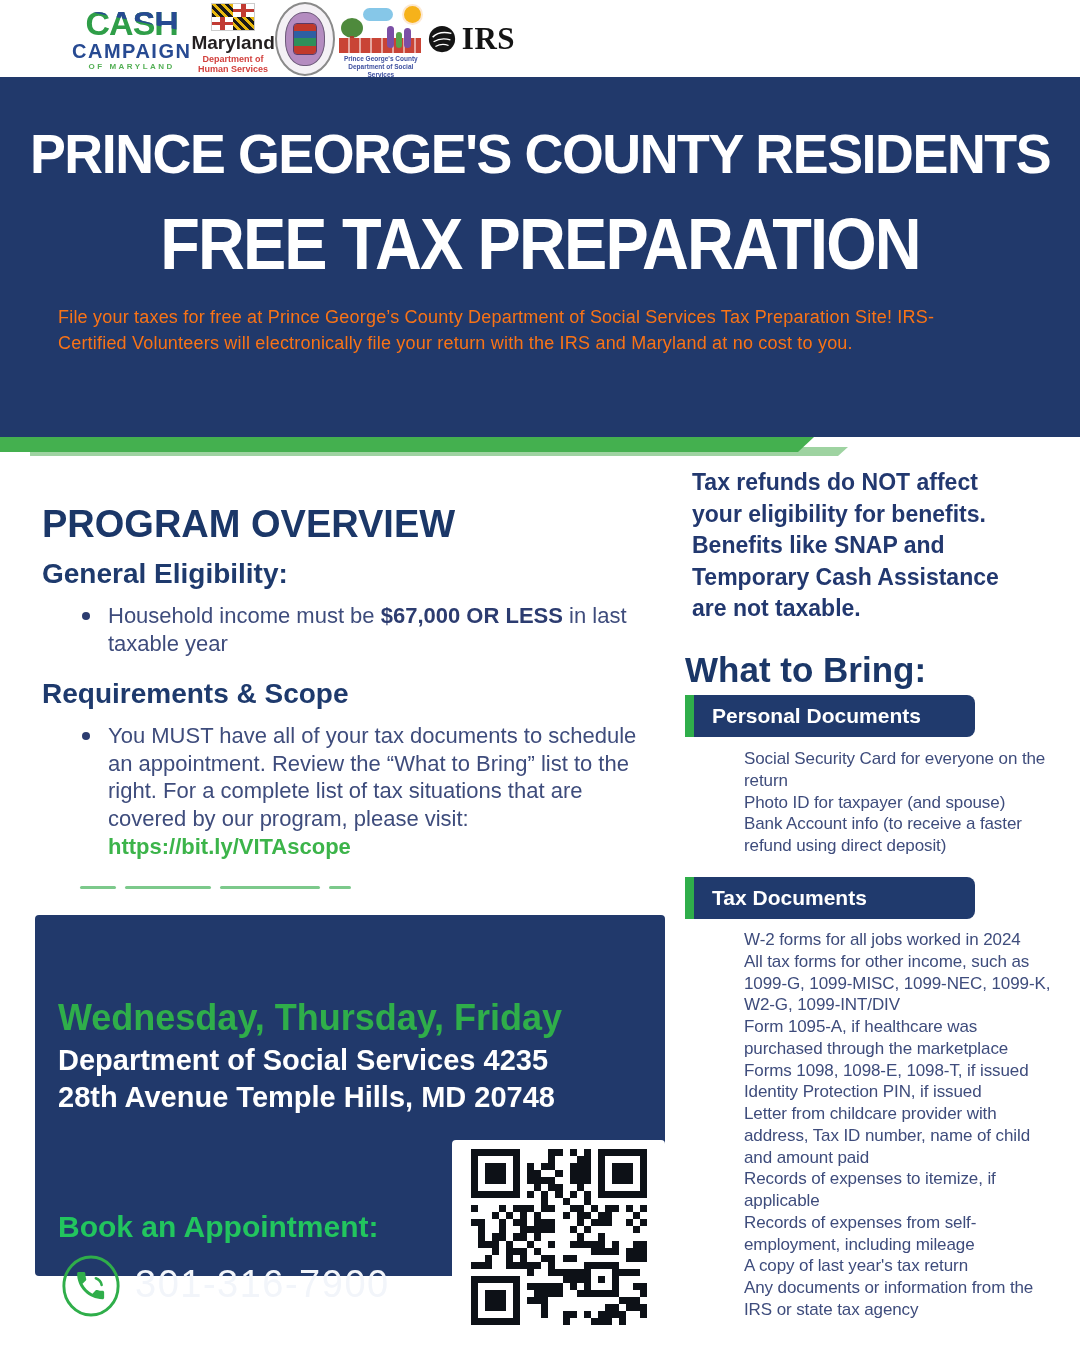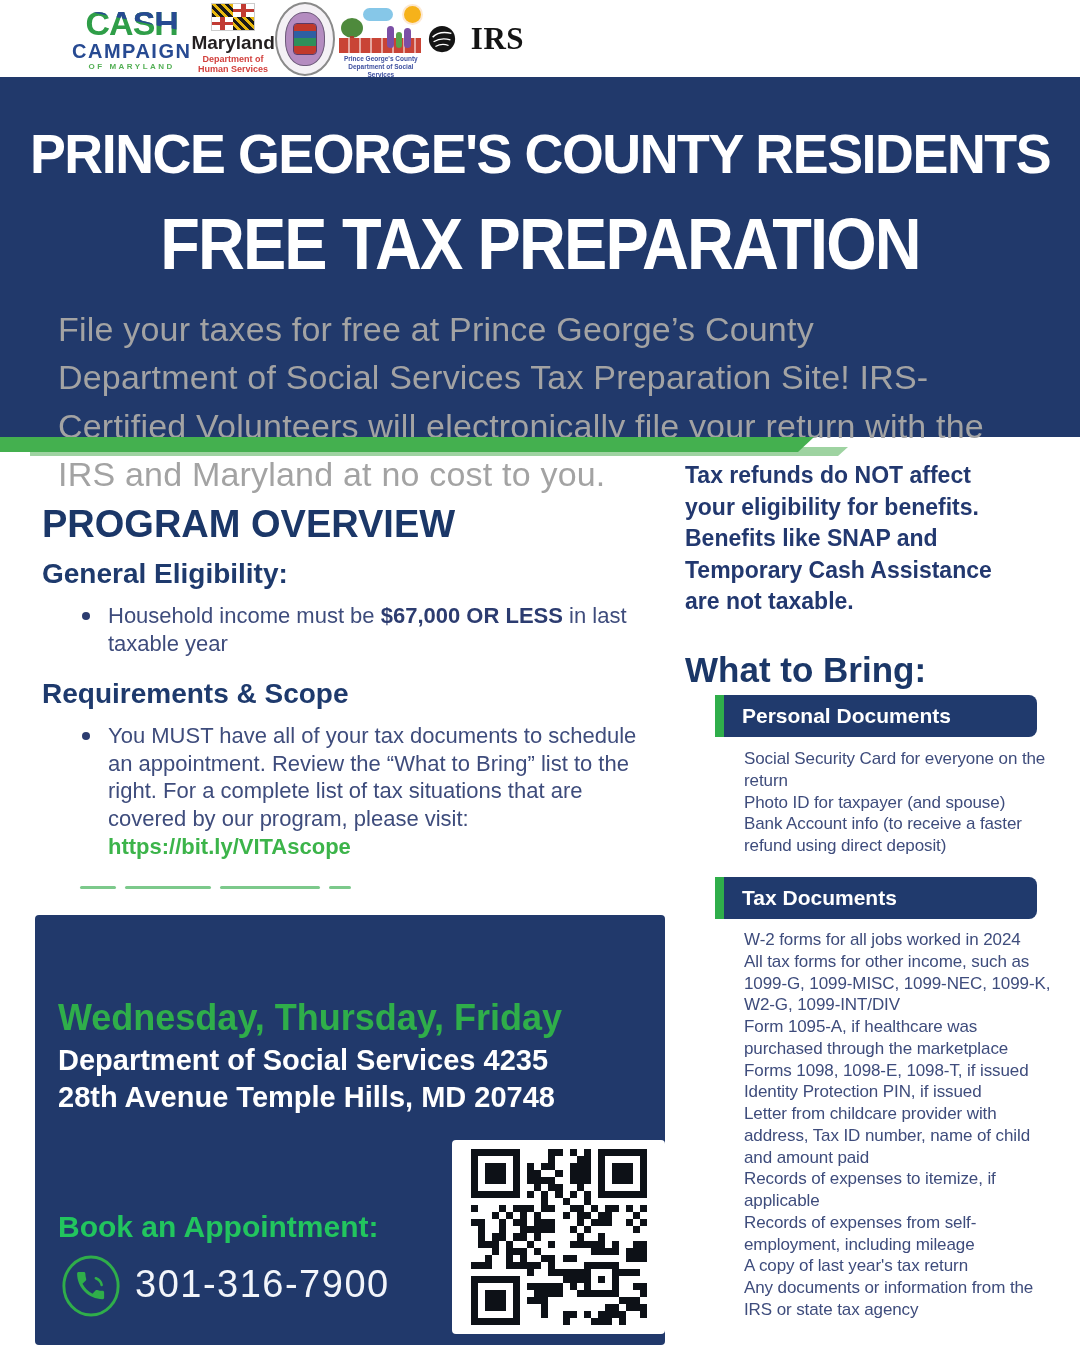--- a/index.html
+++ b/index.html
@@ -35,31 +35,31 @@
             background:#f6b21a;box-shadow:0 0 0 2px #f08a1d33;}
   .pgc .tree{position:absolute;left:6px;top:12px;width:22px;height:20px;border-radius:50%;background:#4e8a3c;}
   .pgc .trunk{position:absolute;left:15px;top:30px;width:4px;height:10px;background:#a5402c;}
   .pgc .fence{position:absolute;left:4px;top:32px;width:82px;height:15px;background:#c94436;
        background-image:repeating-linear-gradient(90deg,transparent 0 9px,#ffffff88 9px 11px);}
   .pgc .p1{position:absolute;left:52px;top:20px;width:7px;height:22px;border-radius:4px;background:#7b4fa6;}
   .pgc .p2{position:absolute;left:61px;top:26px;width:6px;height:16px;border-radius:3px;background:#58a24a;}
   .pgc .p3{position:absolute;left:69px;top:22px;width:7px;height:20px;border-radius:4px;background:#7b4fa6;}
   .pgc .cap{position:absolute;left:0;right:0;top:49px;text-align:center;font-size:6.5px;
             font-weight:700;color:#3f51a0;line-height:1.3;}
-  .irs{display:flex;align-items:center;gap:14px;}
+  .irs{display:flex;align-items:center;gap:5px;}
   .irs-eagle{width:30px;height:30px;}
   .irs-text{font-family:"Liberation Serif",serif;font-size:31px;font-weight:700;color:#141414;letter-spacing:0.5px;}
   
   .banner{position:absolute;top:77px;left:0;width:1080px;height:360px;background:#21396b;}
   .banner-title1{position:absolute;top:44px;left:0;width:100%;text-align:center;color:#fff;
       font-size:56px;font-weight:800;letter-spacing:-1.5px;transform:scaleX(0.96);white-space:nowrap;}
   .banner-title2{position:absolute;top:126px;left:0;width:100%;text-align:center;color:#fff;
       font-size:72px;font-weight:800;letter-spacing:-2px;transform:scaleX(0.90);white-space:nowrap;}
-  .banner-para{position:absolute;top:228px;left:58px;width:930px;color:#a3a3a3;
-      font-size:34px;line-height:1.42;letter-spacing:0.2px;margin:0;}
+  .banner-para{position:absolute;top:228px;left:58px;width:930px;color:#f97316;
+      font-size:18px;line-height:1.42;letter-spacing:0.2px;margin:0;}
   .stripe-light{position:absolute;top:447px;left:30px;width:818px;height:9px;background:#9ed3a1;
       clip-path:polygon(0 0,100% 0,calc(100% - 10px) 100%,0 100%);}
   .stripe-main{position:absolute;top:437px;left:0;width:814px;height:15px;background:#44b04f;
       clip-path:polygon(0 0,100% 0,calc(100% - 16px) 100%,0 100%);}
   
   .program-title{position:absolute;left:42px;top:503px;font-size:38px;font-weight:800;
       color:#1b3768;letter-spacing:0;}
   .sub-h{position:absolute;font-size:28px;font-weight:800;color:#1e3a6d;}
   .elig-h{left:42px;top:558px;}
   .req-h{left:42px;top:678px;}
@@ -67,37 +67,37 @@
   .bullet-item::before{content:"";position:absolute;left:-26px;top:10px;width:8px;height:8px;
       border-radius:50%;background:#2c3c70;}
   .elig-b{left:92px;top:586px;}
   .req-b{left:92px;top:706px;width:536px;}
   .bold-navy{font-weight:800;color:#2c3c70;}
   .green-link{font-weight:800;color:#3cb44a;text-decoration:none;}
   .dashes{position:absolute;left:80px;top:886px;display:flex;gap:9px;align-items:center;}
   .dashes span{display:block;height:3px;border-radius:2px;background:#7cc98b;}
   .d1{width:36px;}.d2{width:86px;}.d3{width:100px;}.d4{width:22px;}
   
-  .sched{position:absolute;left:35px;top:915px;width:630px;height:430px;background:#21396b;border-radius:4px;}
+  .sched{position:absolute;left:35px;top:915px;width:630px;height:361px;background:#21396b;border-radius:4px;}
   .sched .days{position:absolute;left:23px;top:82px;font-size:36px;font-weight:800;color:#2fae4a;white-space:nowrap;}
   .sched .addr1{position:absolute;left:23px;top:129px;font-size:29px;font-weight:800;color:#fff;white-space:nowrap;}
   .sched .addr2{position:absolute;left:23px;top:166px;font-size:29px;font-weight:800;color:#fff;white-space:nowrap;}
   .sched .book{position:absolute;left:23px;top:295px;font-size:30px;font-weight:800;color:#22c55e;white-space:nowrap;}
   .phone-wrap{position:absolute;left:25px;top:338px;width:62px;height:66px;}
   .phone-num{position:absolute;left:100px;top:348px;font-size:38px;font-weight:400;color:#f2f5fa;
       letter-spacing:1.5px;white-space:nowrap;}
   .qr-box{position:absolute;left:417px;top:225px;width:213px;height:194px;background:#fff;
       border-radius:4px;display:flex;align-items:center;justify-content:center;}
   .qr-box svg{width:176px;height:176px;shape-rendering:crispEdges;}
   
   .note{position:absolute;left:685px;top:460px;width:322px;font-size:23px;font-weight:800;
-      color:#22386f;line-height:1.37;margin:0;}
+      color:#22386f;line-height:1.37;margin:7px;}
   .wtb{position:absolute;left:685px;top:650px;font-size:35px;font-weight:800;color:#1b3768;white-space:nowrap;}
-  .sec-bar{position:absolute;left:685px;width:322px;height:42px;background:#203a6d;
-      border-radius:3px 8px 8px 3px;box-sizing:border-box;margin-left:30px;}
+  .sec-bar{position:absolute;left:685px;width:290px;height:42px;background:#203a6d;
+      border-radius:3px 8px 8px 3px;box-sizing:border-box;}
   .sec-bar .accent{position:absolute;left:0;top:0;bottom:0;width:9px;background:#2fae4a;}
   .sec-bar .bar-label{position:absolute;left:27px;top:0;line-height:42px;color:#fff;
       font-size:21px;font-weight:600;white-space:nowrap;}
   .bar1{top:695px;}
   .bar2{top:877px;}
   .doc-list{position:absolute;left:712px;width:312px;font-size:17px;color:#3e4c7c;
       line-height:1.28;letter-spacing:-0.1px;margin-left:32px;}
   .doc-list p{margin:0;}
   .list1{top:748px;}
   .list2{top:929px;}

